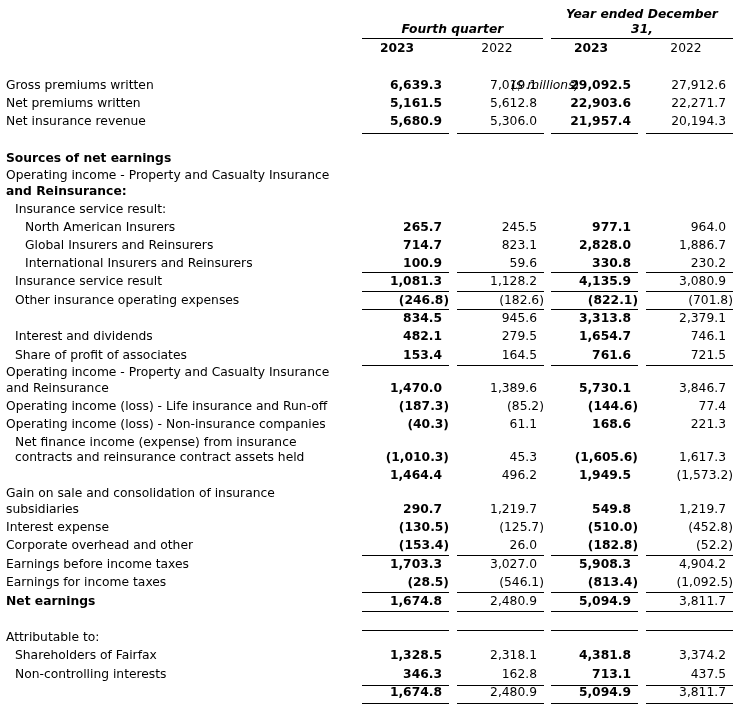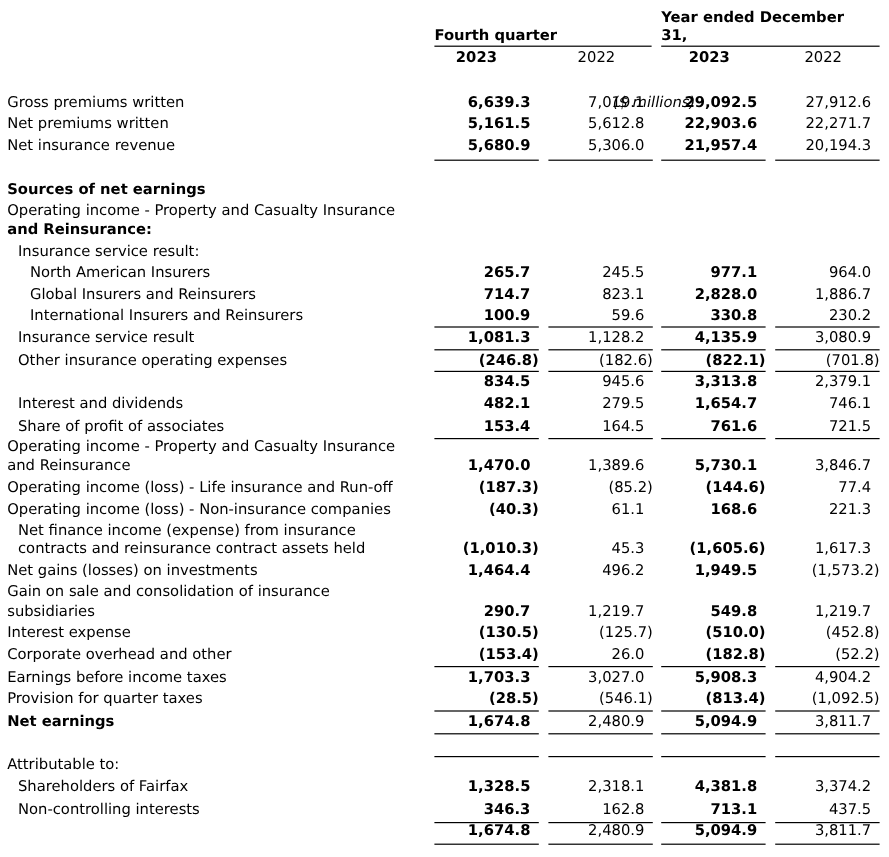--- a/index.html
+++ b/index.html
@@ -1,18 +1,18 @@
 <!DOCTYPE html>
 <html><head>
 <meta charset="utf-8">
 <style>
   html, body { margin:0; padding:0; background:#ffffff; }
   body { width:741px; height:714px; position:relative; overflow:hidden;
          font-family:"DejaVu Sans", sans-serif; font-size:12.3px; color:#000; }
-  .hdr { position:absolute; font-weight:bold; text-align:left; line-height:15px; }
+  .hdr { position:absolute; font-weight:bold; text-align:center; line-height:15px;font-style:italic; }
   .yr { position:absolute; text-align:center; font-size:12.3px; }
   .yr.b { font-weight:bold; }
   .units { position:absolute; font-style:italic; text-align:center; }
   .row { position:absolute; left:0; width:741px; height:18px; }
   .lbl { position:absolute; left:6px; white-space:nowrap; line-height:17px; }
   .lbl.i1 { left:15px; } .lbl.i2 { left:25px; }
   .lbl.bold { font-weight:bold; }
   .num { position:absolute; text-align:right; white-space:nowrap; line-height:17px; }
   .c1 { left:362px; width:87px; padding-right:0; }
   .c2 { left:457px; width:87px; }
@@ -158,21 +158,20 @@
         <span class="lbl i1">Net finance income (expense) from insurance</span>
       </div>
       <div class="row" style="top: 449px;">
         <span class="lbl i1">contracts and reinsurance contract assets held</span>
         <span class="num c1 b">(1,010.3)</span>
         <span class="num c2 np">45.3</span>
         <span class="num c3 b">(1,605.6)</span>
         <span class="num c4 np">1,617.3</span>
       </div>
       <div class="row" style="top: 467px;">
-        <span class="lbl">Net gains (losses) on investments</span>
         <span class="num c1 b np">1,464.4</span>
         <span class="num c2 np">496.2</span>
         <span class="num c3 b np">1,949.5</span>
         <span class="num c4">(1,573.2)</span>
       </div>
       <div class="row" style="top: 485px;">
         <span class="lbl">Gain on sale and consolidation of insurance</span>
       </div>
       <div class="row" style="top: 501px;">
         <span class="lbl">subsidiaries</span>
@@ -196,21 +195,21 @@
         <span class="num c4">(52.2)</span>
       </div>
       <div class="row" style="top: 556px;">
         <span class="lbl">Earnings before income taxes</span>
         <span class="num c1 b np">1,703.3</span>
         <span class="num c2 np">3,027.0</span>
         <span class="num c3 b np">5,908.3</span>
         <span class="num c4 np">4,904.2</span>
       </div>
       <div class="row" style="top: 574px;">
-        <span class="lbl">Provision for quarter taxes</span>
+        <span class="lbl">Earnings for income taxes</span>
         <span class="num c1 b">(28.5)</span>
         <span class="num c2">(546.1)</span>
         <span class="num c3 b">(813.4)</span>
         <span class="num c4">(1,092.5)</span>
       </div>
       <div class="row" style="top: 593px;">
         <span class="lbl bold">Net earnings</span>
         <span class="num c1 b np">1,674.8</span>
         <span class="num c2 np">2,480.9</span>
         <span class="num c3 b np">5,094.9</span>

